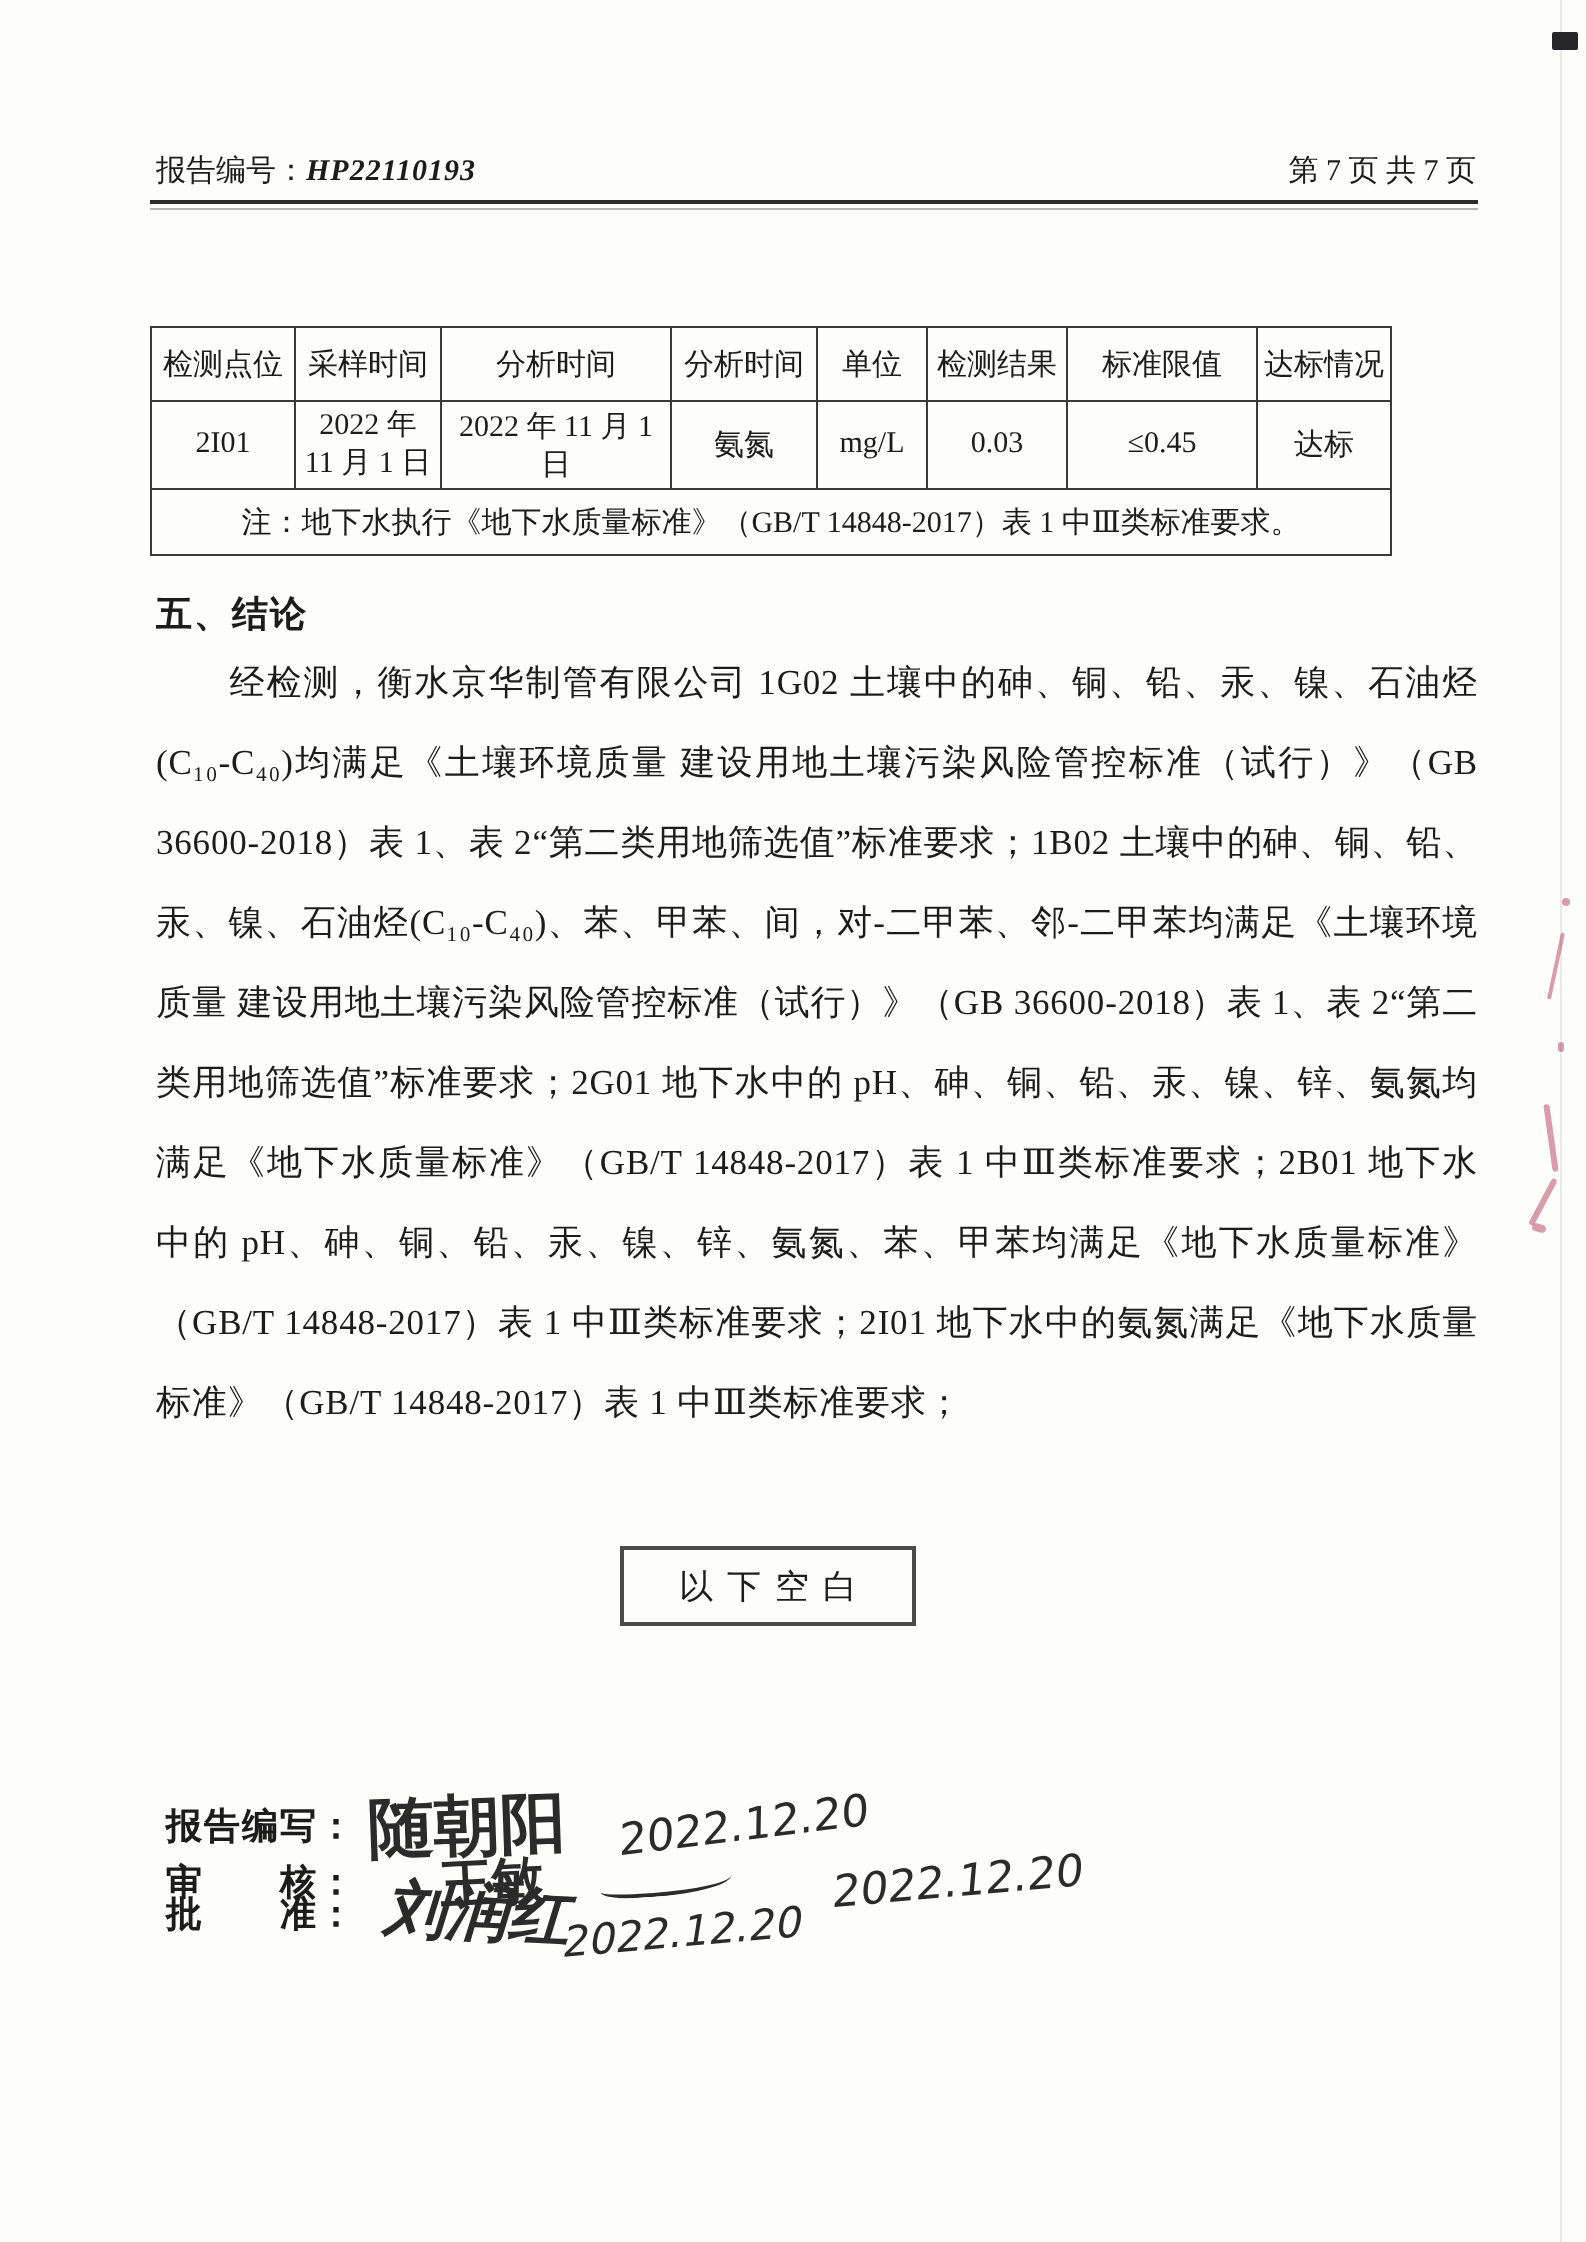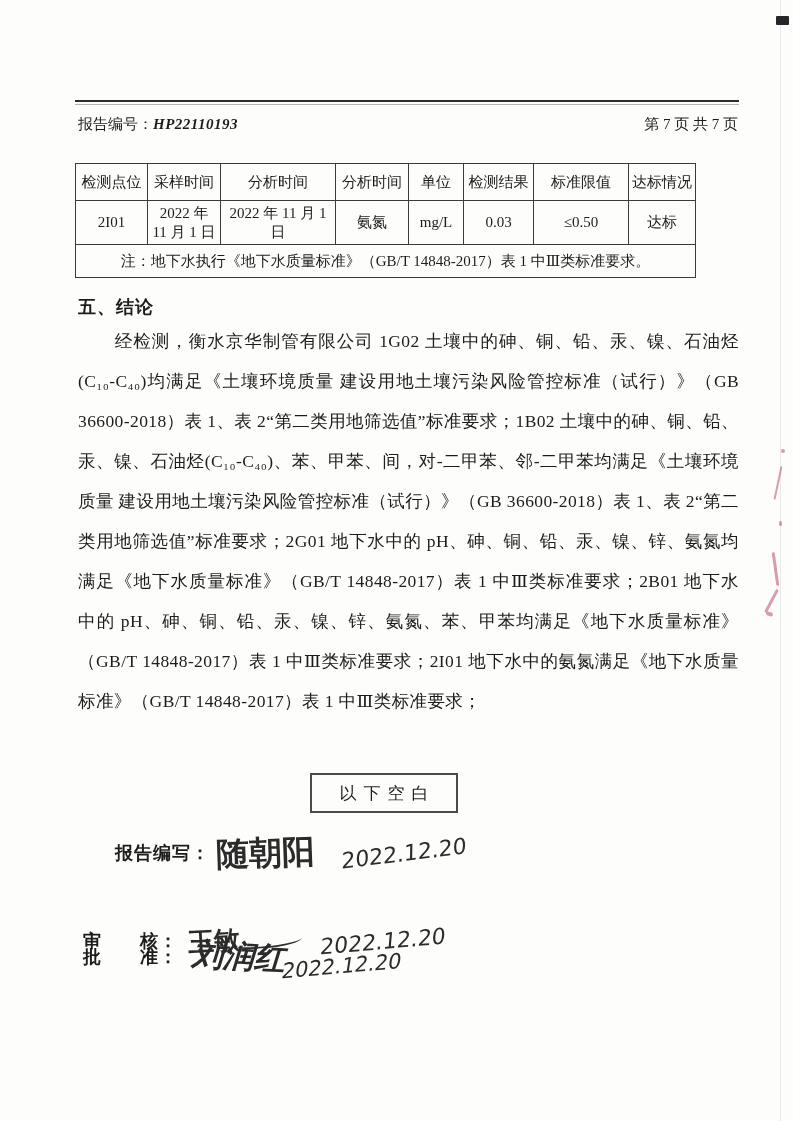--- a/index.html
+++ b/index.html
@@ -16,21 +16,21 @@
   .scan-line{position:absolute;left:780px;top:0;width:1px;height:1121px;background:rgba(60,60,60,.10);}
   .corner-mark{position:absolute;left:776px;top:16px;width:13px;height:9px;background:#26262a;border-radius:1px;}
   .red-mark{position:absolute;background:rgba(186,77,103,.55);border-radius:2px;}
   .red-mark.m1{left:781px;top:449px;width:4px;height:4px;}
   .red-mark.m2{left:777px;top:466px;width:2px;height:34px;transform:rotate(12deg);}
   .red-mark.m3{left:779px;top:521px;width:3px;height:5px;}
   .red-mark.m4{left:774px;top:552px;width:3px;height:34px;transform:rotate(-8deg);}
   .red-mark.m5{left:770px;top:588px;width:3px;height:26px;transform:rotate(28deg);}
   .red-mark.m6{left:766px;top:612px;width:7px;height:4px;transform:rotate(15deg);}
   
-  .hdr{position:absolute;left:78px;top:76px;width:660px;display:flex;justify-content:space-between;align-items:baseline;font-size:15px;margin-top:39px;}
+  .hdr{position:absolute;left:78px;top:76px;width:660px;display:flex;justify-content:space-between;align-items:baseline;font-size:15px;}
   .hdr .rpt-no{font-style:italic;font-weight:600;letter-spacing:.5px;}
   .hdr-rule{position:absolute;left:75px;top:100px;width:664px;height:2px;border-top:2px solid #2d2d2d;border-bottom:1px solid #b5b5b5;}
   
   .tbl-title{position:absolute;left:78px;top:126px;font-size:18px;font-weight:700;letter-spacing:1px;}
   
   table.results{
     position:absolute;left:75px;top:163px;width:620px;
     border-collapse:collapse;table-layout:fixed;
     font-size:15px;
   }
@@ -57,24 +57,24 @@
   .blank-box{
     position:absolute;left:310px;top:773px;width:148px;height:40px;
     border:2px solid #4a4a4a;box-sizing:border-box;
     display:flex;align-items:center;justify-content:center;
     font-size:17px;letter-spacing:7px;text-indent:7px;
   }
   
   .sig-row{position:absolute;left:83px;display:flex;align-items:center;}
   .sig-label{font-size:18px;font-weight:700;letter-spacing:1px;white-space:pre;}
   .hw{font-family:"DejaVu Sans",sans-serif;color:#2b2b2b;white-space:nowrap;}
-  .sig1{top:832px;height:42px;margin-left:32px;}
+  .sig1{top:892px;height:42px;}
   .sig1 .hw-name{font-size:33px;margin-left:6px;transform:rotate(-2deg);font-weight:600;}
   .sig1 .hw-date{font-size:22px;margin-left:26px;transform:rotate(-7deg) skewX(-8deg);}
-  .sig2{top:922px;height:38px;}
+  .sig2{top:922px;height:38px;gap:32px;}
   .sig2 .hw-name{font-size:26px;margin-left:10px;transform:rotate(-3deg);font-weight:600;}
   .sig2 .tail{width:66px;height:12px;border-bottom:2px solid #2b2b2b;transform:rotate(-4deg);margin-left:-4px;border-radius:0 0 60% 30%;}
   .sig2 .hw-date{font-size:22px;margin-left:18px;transform:rotate(-5deg) skewX(-10deg);}
   .sig3{top:932px;height:50px;}
   .sig3 .hw-name{font-size:31px;margin-left:14px;transform:rotate(3deg);font-weight:600;font-style:italic;}
   .sig3 .hw-date{font-size:21px;margin-left:-2px;transform:rotate(-5deg) skewX(-14deg) translateY(9px);}
 </style>
 </head>
 <body>
 
@@ -121,21 +121,21 @@
       <th>达标情况</th>
     </tr>
     <tr class="data-row">
       <td>2I01</td>
       <td class="prewrap">2022 年
 11 月 1 日</td>
       <td>2022 年 11 月 1 日</td>
       <td>氨氮</td>
       <td>mg/L</td>
       <td>0.03</td>
-      <td>≤0.50</td>
+      <td>≤0.45</td>
       <td>达标</td>
     </tr>
     <tr class="note-row">
       <td class="note-cell" colspan="8">注：地下水执行《地下水质量标准》（GB/T 14848-2017）表 1 中Ⅲ类标准要求。</td>
     </tr>
   </tbody>
     </table>
 
   <div class="sec-title">五、结论</div>
   <p class="conclusion">经检测，衡水京华制管有限公司 1G02 土壤中的砷、铜、铅、汞、镍、石油烃(C₁₀-C₄₀)均满足《土壤环境质量 建设用地土壤污染风险管控标准（试行）》（GB 36600-2018）表 1、表 2“第二类用地筛选值”标准要求；1B02 土壤中的砷、铜、铅、汞、镍、石油烃(C₁₀-C₄₀)、苯、甲苯、间，对-二甲苯、邻-二甲苯均满足《土壤环境质量 建设用地土壤污染风险管控标准（试行）》（GB 36600-2018）表 1、表 2“第二类用地筛选值”标准要求；2G01 地下水中的 pH、砷、铜、铅、汞、镍、锌、氨氮均满足《地下水质量标准》（GB/T 14848-2017）表 1 中Ⅲ类标准要求；2B01 地下水中的 pH、砷、铜、铅、汞、镍、锌、氨氮、苯、甲苯均满足《地下水质量标准》（GB/T 14848-2017）表 1 中Ⅲ类标准要求；2I01 地下水中的氨氮满足《地下水质量标准》（GB/T 14848-2017）表 1 中Ⅲ类标准要求；</p>

